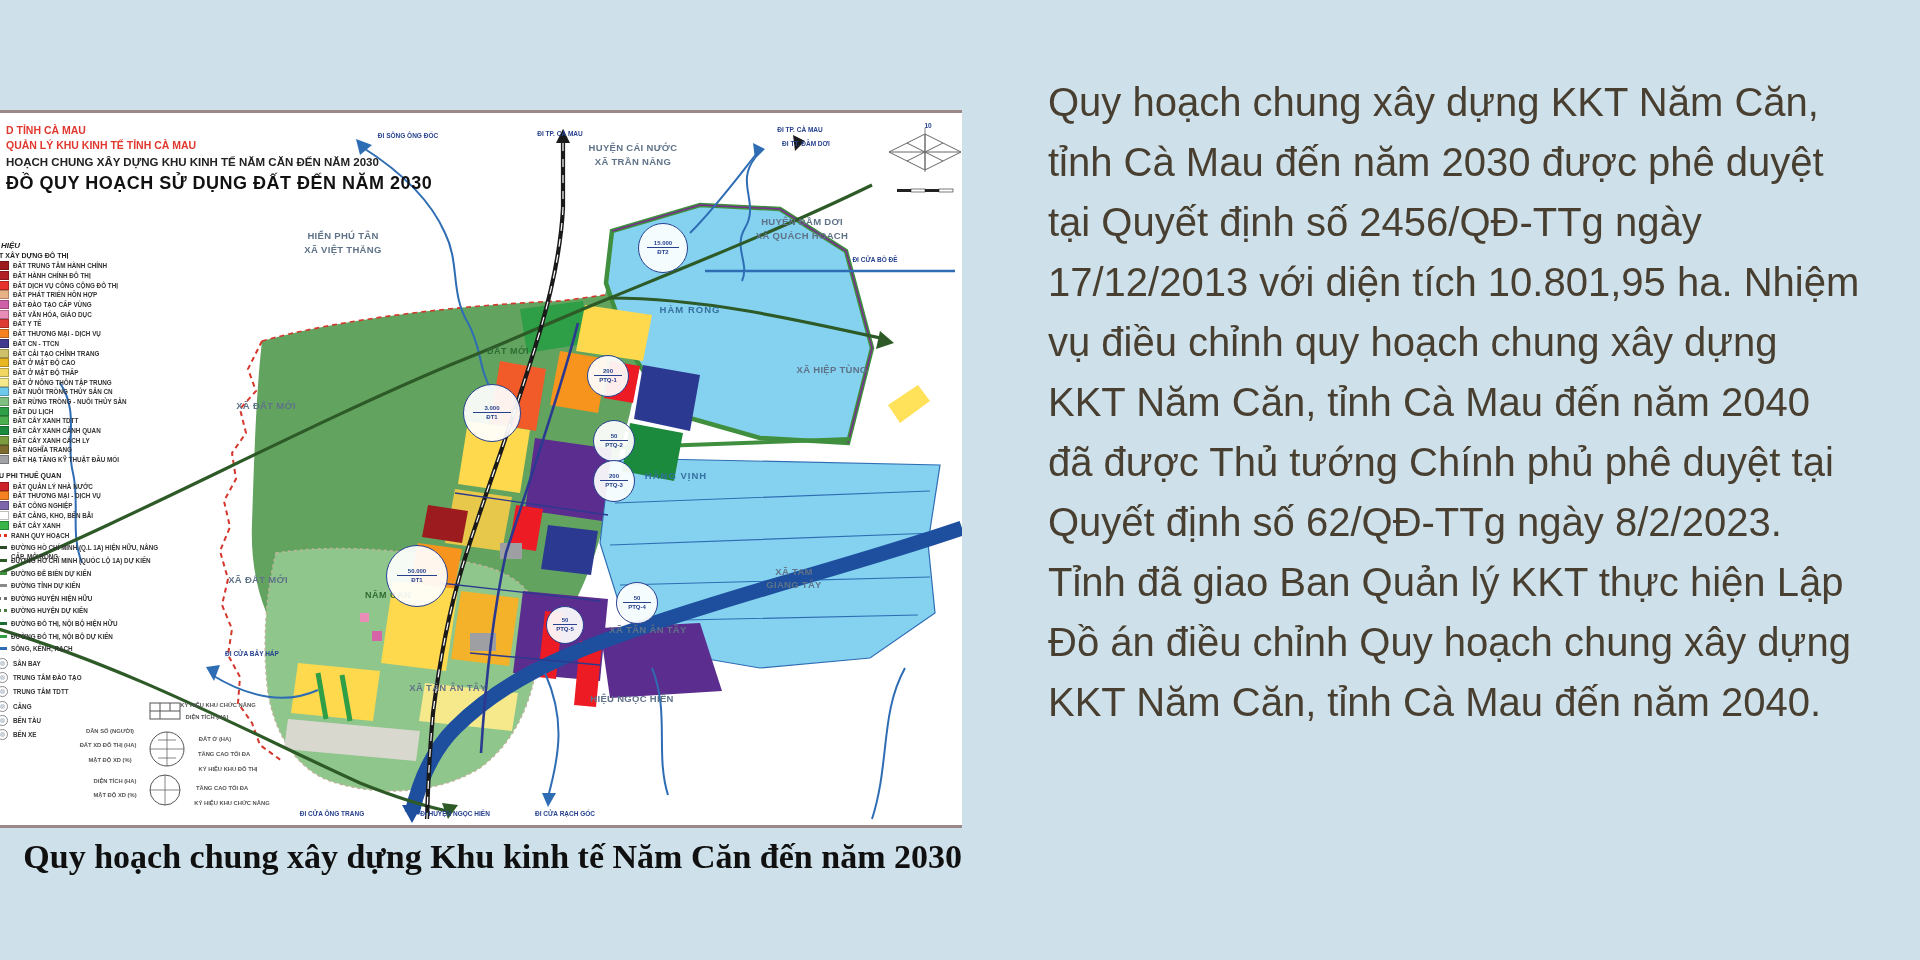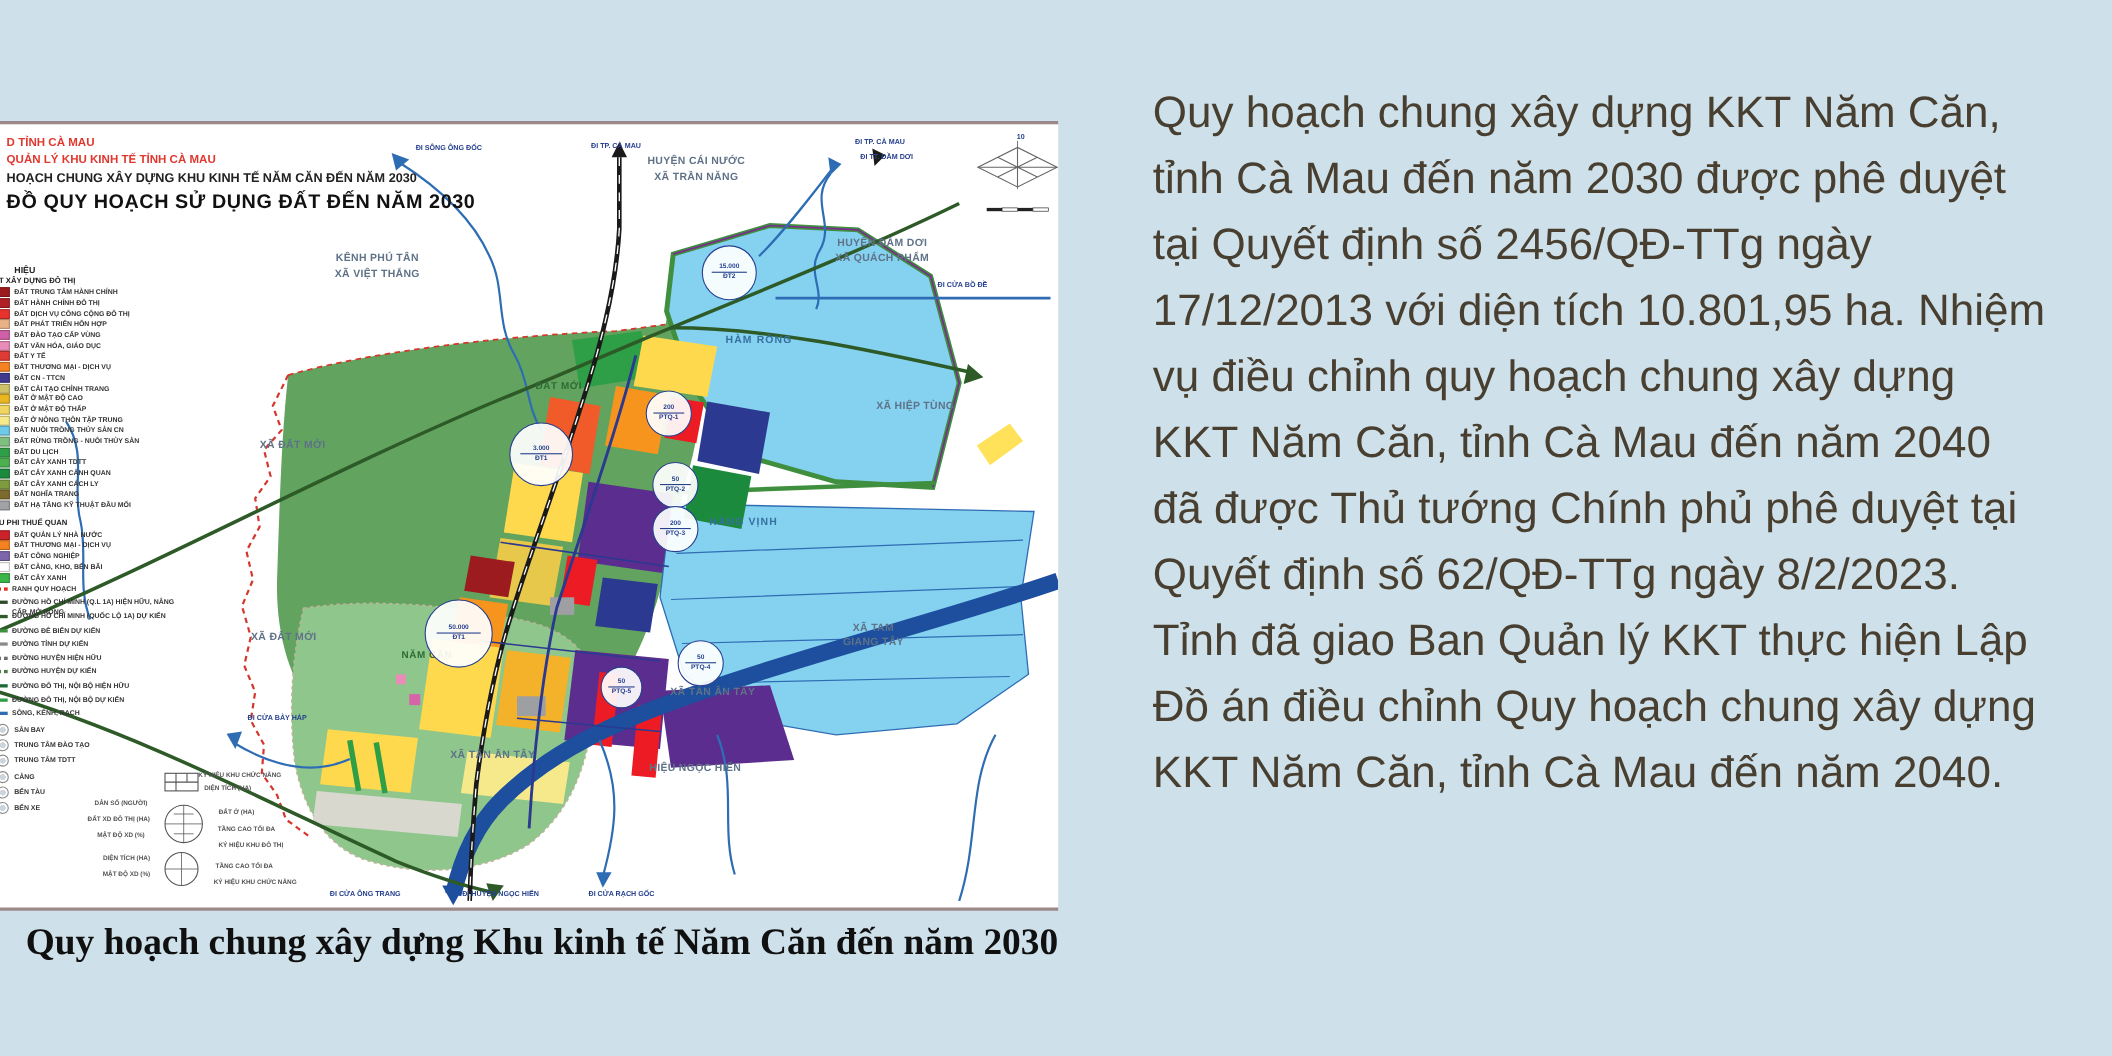--- a/index.html
+++ b/index.html
@@ -11,21 +11,21 @@
        border-top:3px solid #9b8888;border-bottom:3px solid #9b8888;overflow:hidden;}
   .map svg{position:absolute;left:0;top:0;}
 
   .map-header{position:absolute;left:6px;top:10px;z-index:5;}
   .map-header .h-red{color:#e0382f;font-weight:bold;font-size:10.5px;line-height:15px;white-space:nowrap;}
   .map-header .h-black{color:#222;font-weight:bold;font-size:11.5px;line-height:18px;white-space:nowrap;}
   .map-header .h-title{color:#111;font-weight:bold;font-size:18px;line-height:24px;letter-spacing:.5px;white-space:nowrap;}
 
   
   .legend{position:absolute;left:-3px;top:128px;width:232px;z-index:6;}
-  .lg-title{font-size:8px;font-weight:bold;color:#222;margin:0 0 2px 16px;}
+  .lg-title{font-size:8px;font-weight:bold;color:#222;margin:0 0 2px 4px;font-style:italic;}
   .lg-sub{font-size:7px;font-weight:bold;color:#222;margin:1px 0 2px 2px;}
   .lg-sub2{margin-top:8px;}
   .lg-row{display:flex;align-items:center;height:9.7px;}
   .chip{width:10px;height:7px;flex:0 0 10px;margin-right:4px;border:0.5px solid rgba(0,0,0,.25);}
   .lg-label{font-size:6.3px;color:#333;font-weight:bold;white-space:nowrap;}
   .lg-lines .lg-row{min-height:12.6px;align-items:flex-start;padding-top:2px;box-sizing:border-box;}
   .lg-lines .chip{height:3px;border:none;margin-top:2px;}
   .lg-lines .lg-label{white-space:normal;max-width:150px;line-height:1.3;}
   .lg-syms .lg-row{height:14.4px;}
   .sym{width:9px;height:9px;flex:0 0 9px;margin-right:5px;border:1px solid #888;border-radius:50%;
@@ -397,31 +397,31 @@
 
         <div class="lg-row">
           <span class="sym"></span>
           <span class="lg-label">BẾN XE</span>
         </div>
       </div>
   </div>
 
   <div class="labels-layer">
 
-      <div class="lbl region" style="left: 343px; top: 122px;">KÊNH PHÚ TÂN</div>
+      <div class="lbl region" style="left: 343px; top: 122px;">HIỂN PHÚ TÂN</div>
 
       <div class="lbl region" style="left: 343px; top: 136px;">XÃ VIỆT THẮNG</div>
 
       <div class="lbl region" style="left: 633px; top: 34px;">HUYỆN CÁI NƯỚC</div>
 
       <div class="lbl region" style="left: 633px; top: 48px;">XÃ TRẦN NĂNG</div>
 
       <div class="lbl region" style="left: 802px; top: 108px;">HUYỆN ĐẦM DƠI</div>
 
-      <div class="lbl region" style="left: 802px; top: 122px;">XÃ QUÁCH PHẨM</div>
+      <div class="lbl region" style="left: 802px; top: 122px;">XÃ QUÁCH HOẠCH</div>
 
       <div class="lbl region" style="left: 832px; top: 256px;">XÃ HIỆP TÙNG</div>
 
       <div class="lbl region" style="left: 266px; top: 292px;">XÃ ĐẤT MỚI</div>
 
       <div class="lbl region" style="left: 258px; top: 466px;">XÃ ĐẤT MỚI</div>
 
       <div class="lbl region" style="left: 794px; top: 458px;">XÃ TAM</div>
 
       <div class="lbl region" style="left: 794px; top: 471px;">GIANG TÂY</div>

